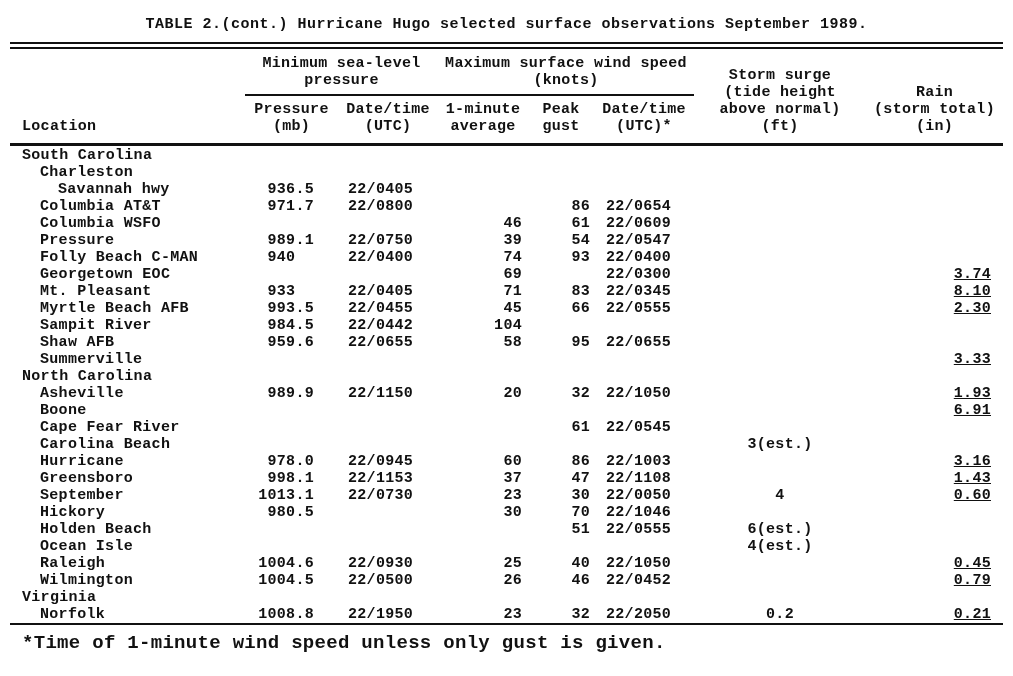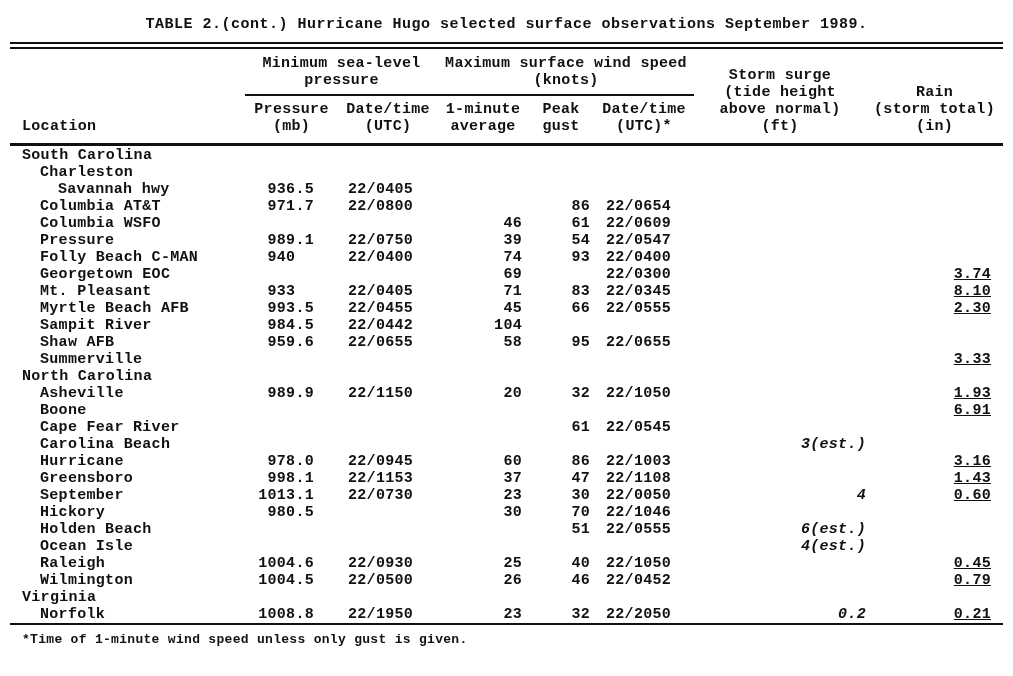--- a/index.html
+++ b/index.html
@@ -68,26 +68,26 @@
   }
   tbody tr:first-child td { padding-top: 1px; }
   td.col-location           { text-align: left;  padding-left: 12px; }
   tr.indent-1 td.col-location { padding-left: 30px; }
   tr.indent-2 td.col-location { padding-left: 48px; }
   td.col-pressure           { text-align: right; padding-right: 24px; }
   td.col-pressure_datetime  { text-align: left;  padding-left: 10px; }
   td.col-wind_1min          { text-align: right; padding-right: 6px; }
   td.col-wind_gust          { text-align: right; padding-right: 4px; }
   td.col-wind_datetime      { text-align: left;  padding-left: 12px; }
-  td.col-surge              { text-align: right; font-style: italic; }
+  td.col-surge              { text-align: center; }
   td.col-rain               { text-align: right; padding-right: 12px; text-decoration: underline; }
   .footnote {
     margin-top: 7px;
     padding-left: 12px;
-    font-size: 13px;
+    font-size: 19px;
     letter-spacing: 0.3px;
     white-space: pre;
   }
 </style>
 </head>
 <body>
 
 <div class="page">
 
   <div class="title">TABLE 2.(cont.) Hurricane Hugo selected surface observations September 1989.</div>

